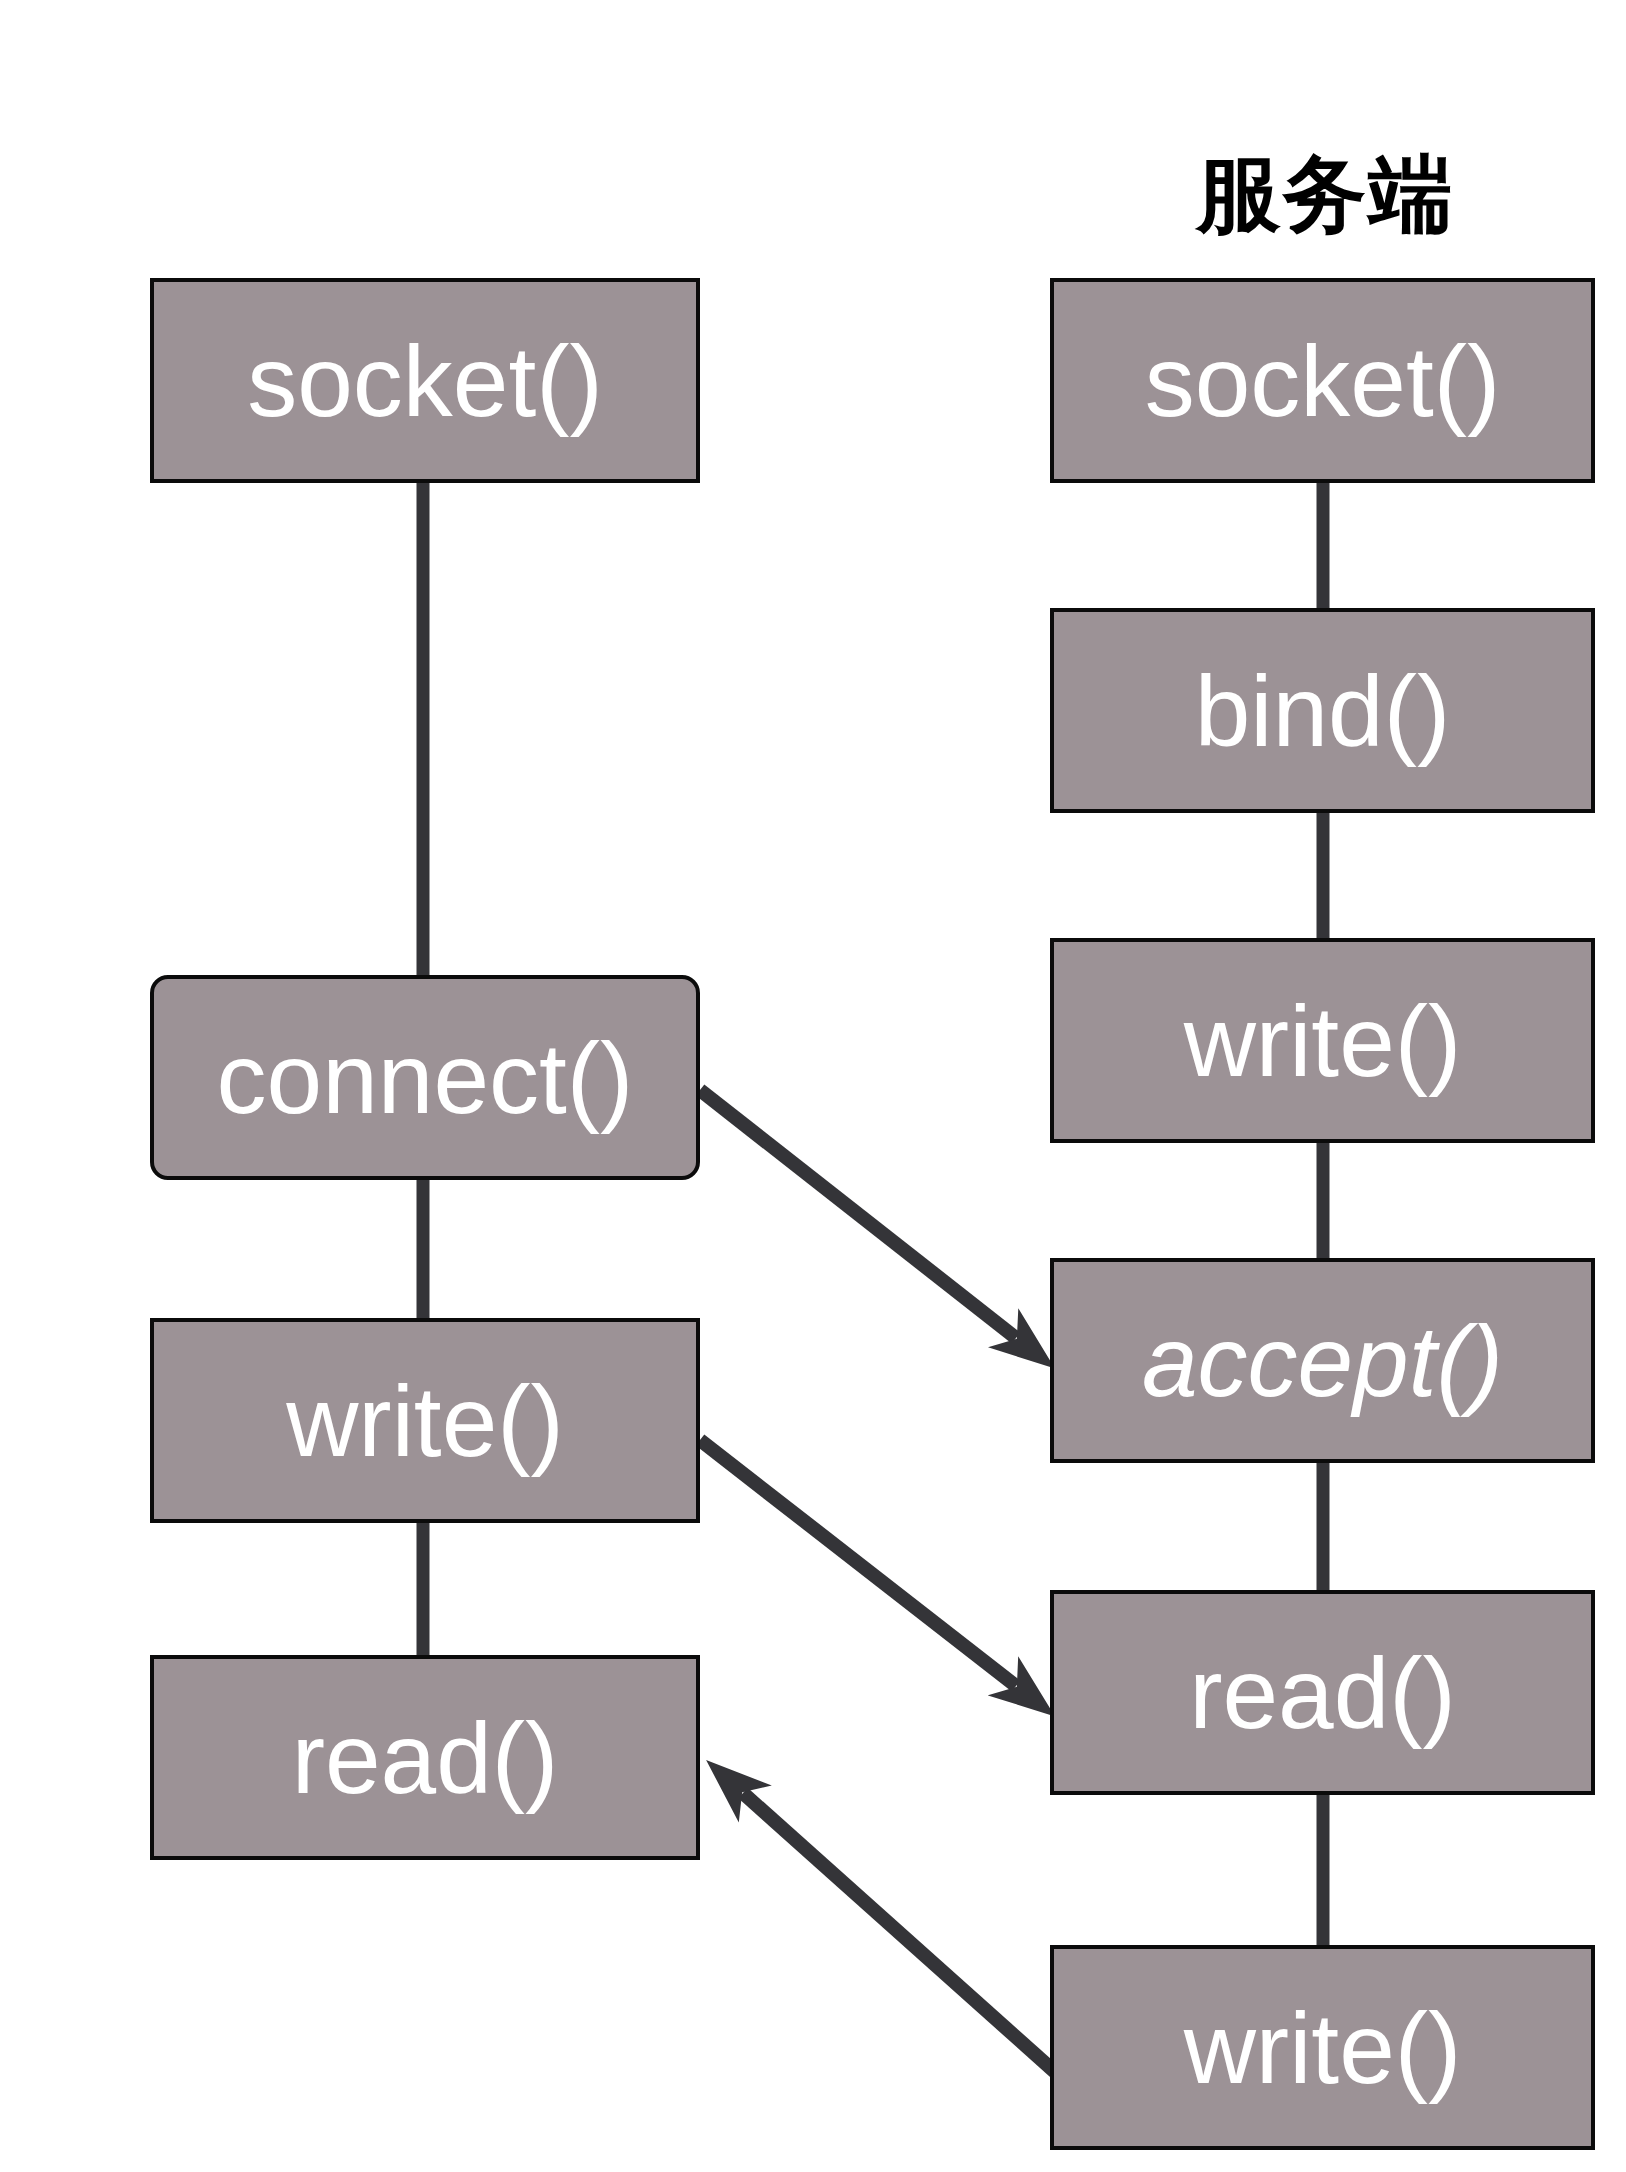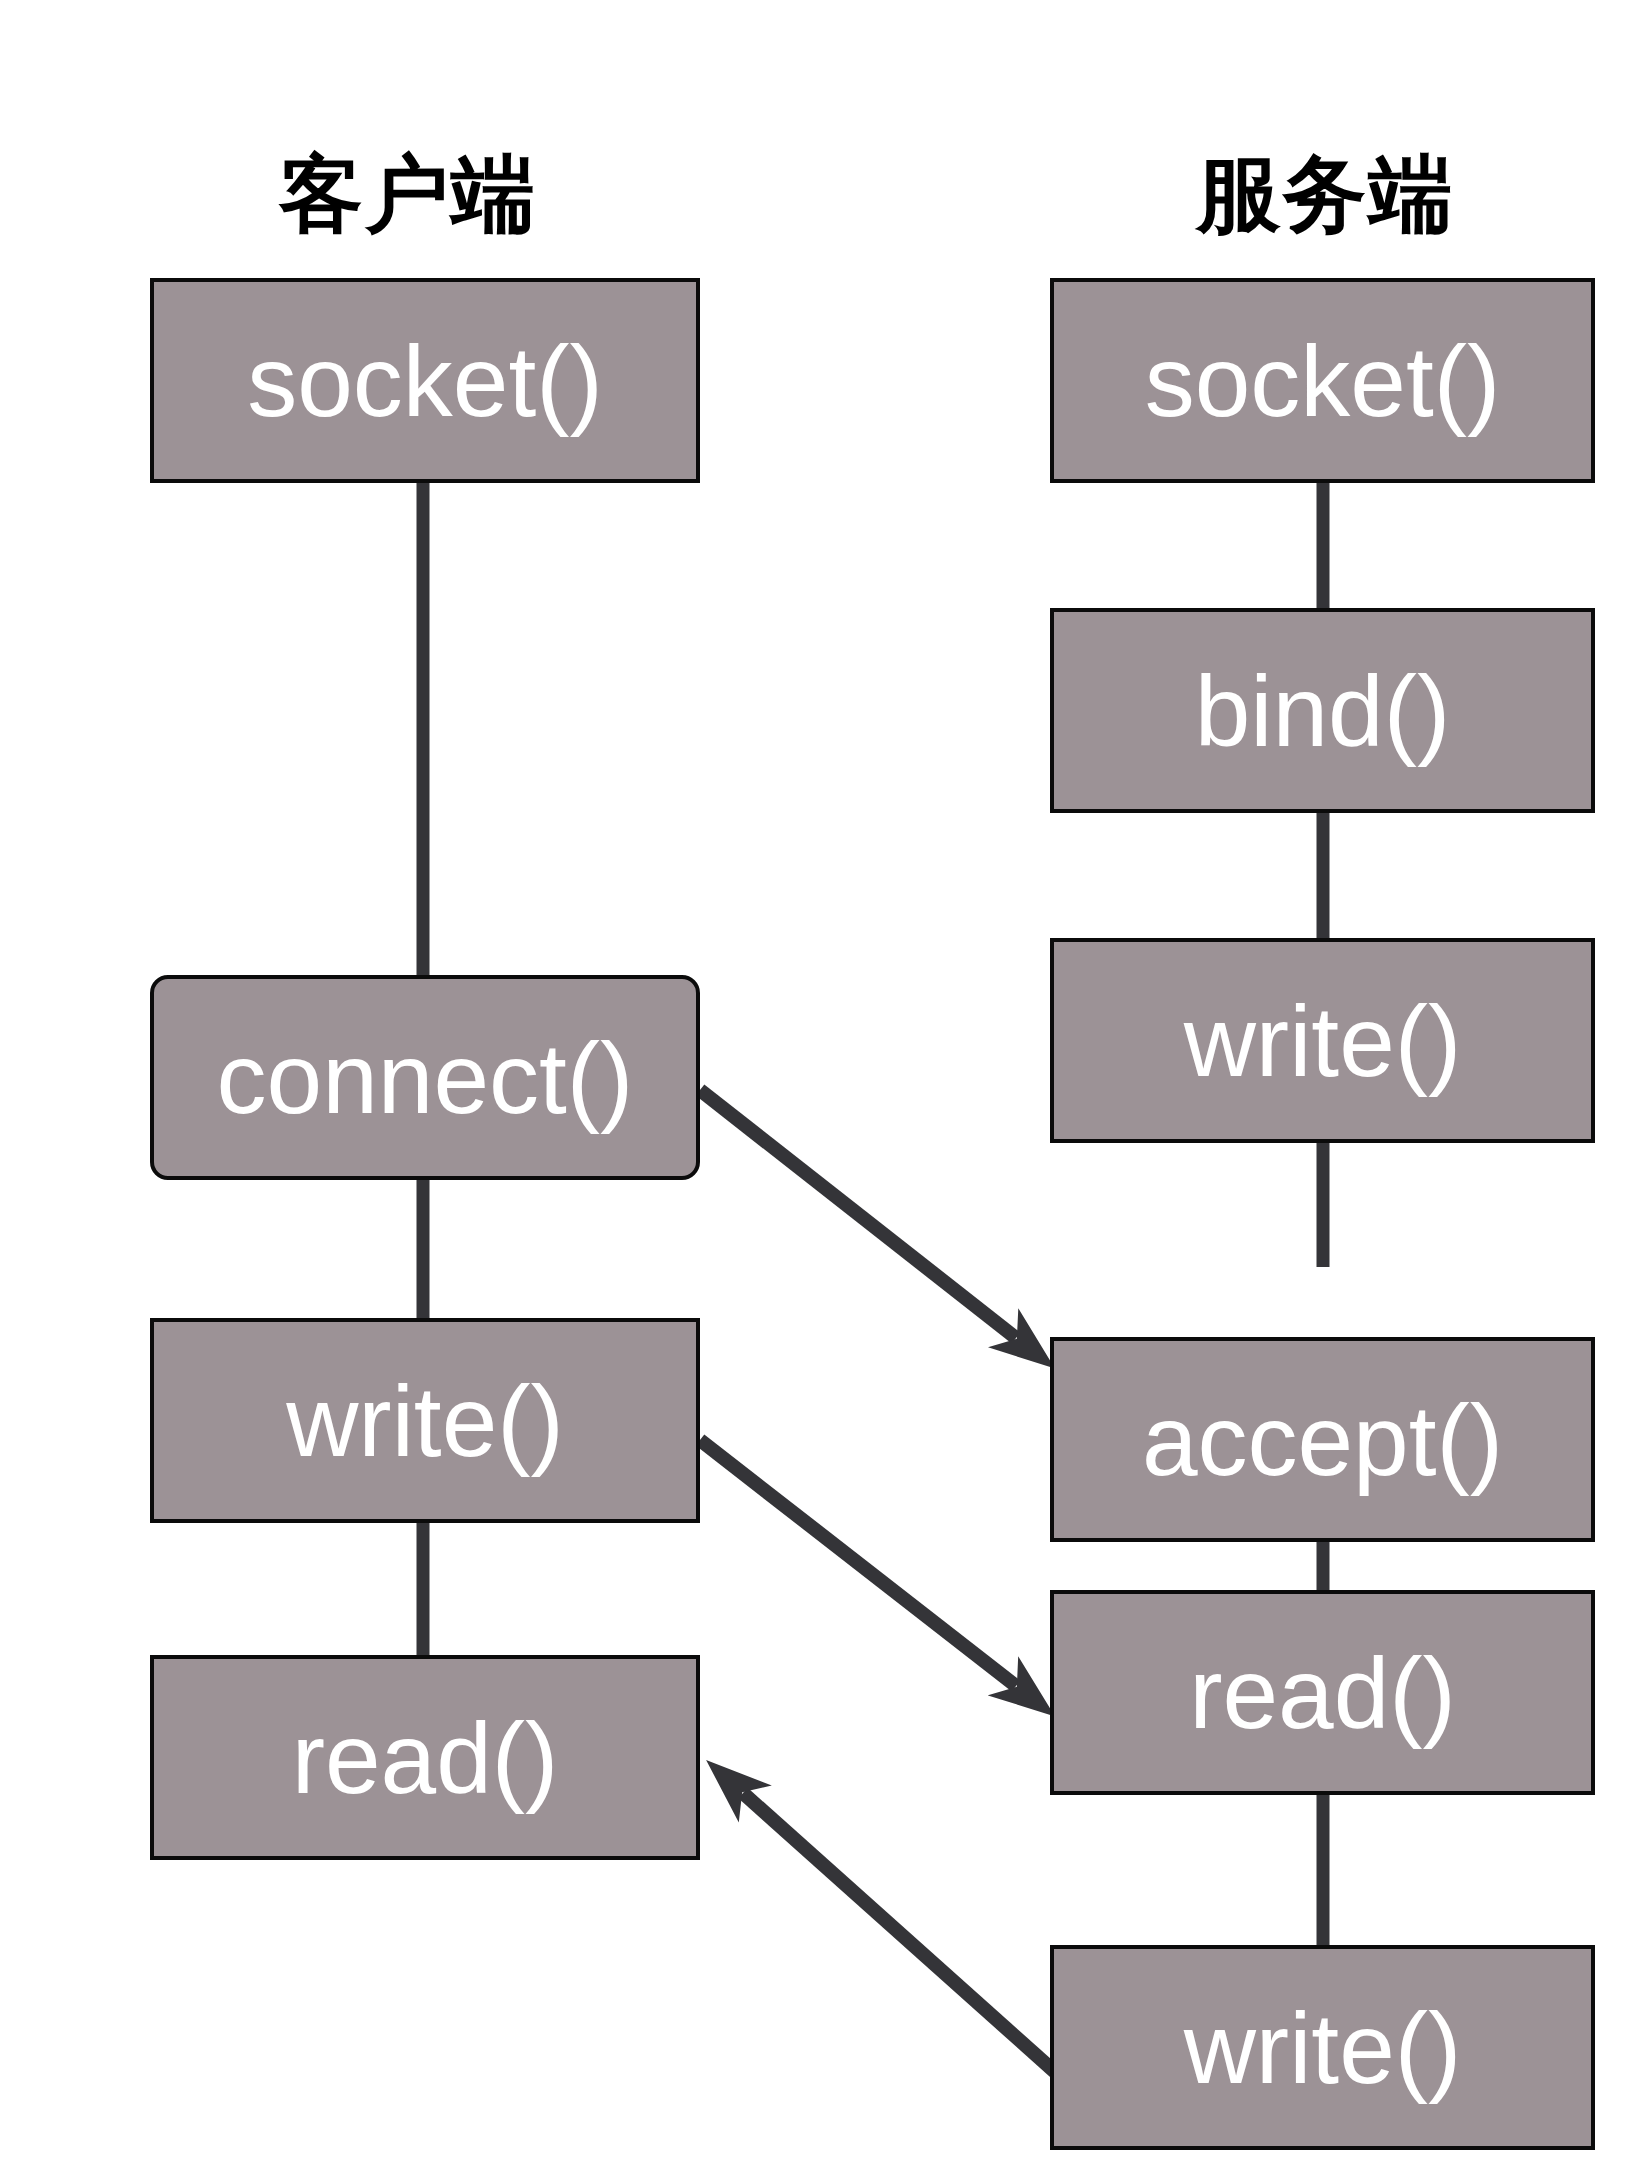--- a/index.html
+++ b/index.html
@@ -75,32 +75,31 @@
     <line class="vline" x1="1323" y1="808" x2="1323" y2="943"></line>
     <line class="vline" x1="1323" y1="1138" x2="1323" y2="1267"></line>
     <line class="vline" x1="1323" y1="1462" x2="1323" y2="1595"></line>
     <line class="vline" x1="1323" y1="1790" x2="1323" y2="1950"></line>
 
     <line class="aline" marker-end="url(#arrow)" x1="700" y1="1090" x2="1016" y2="1338"></line>
     <line class="aline" marker-end="url(#arrow)" x1="700" y1="1440" x2="1016" y2="1686"></line>
     <line class="aline" marker-end="url(#arrow)" x1="1055" y1="2072" x2="743" y2="1793"></line>
   </svg>
 
-  <div class="col-title" style="left:133px; top:152px; width:550px;">客户端</div>
   <div class="col-title" style="left:1053px; top:152px; width:545px;">服务端</div>
 
   <div class="col-left">
     <div class="node" style="left:150px; top:278px;">socket()</div>
     <div class="node" style="left:150px; top:975px;border-radius:18px;">connect()</div>
     <div class="node" style="left:150px; top:1318px;">write()</div>
     <div class="node" style="left:150px; top:1655px;">read()</div>
   </div>
 
   <div class="col-right">
     <div class="node" style="left:1050px; top:278px;">socket()</div>
     <div class="node" style="left:1050px; top:608px;">bind()</div>
     <div class="node" style="left:1050px; top:938px;">write()</div>
-    <div class="node" style="left:1050px; top:1337px;">accept()</div>
+    <div class="node" style="left:1050px; top:1258px;font-style:italic;">accept()</div>
     <div class="node" style="left:1050px; top:1590px;">read()</div>
     <div class="node" style="left:1050px; top:1945px;">write()</div>
   </div>
 
 </div>
 
 </body></html>

